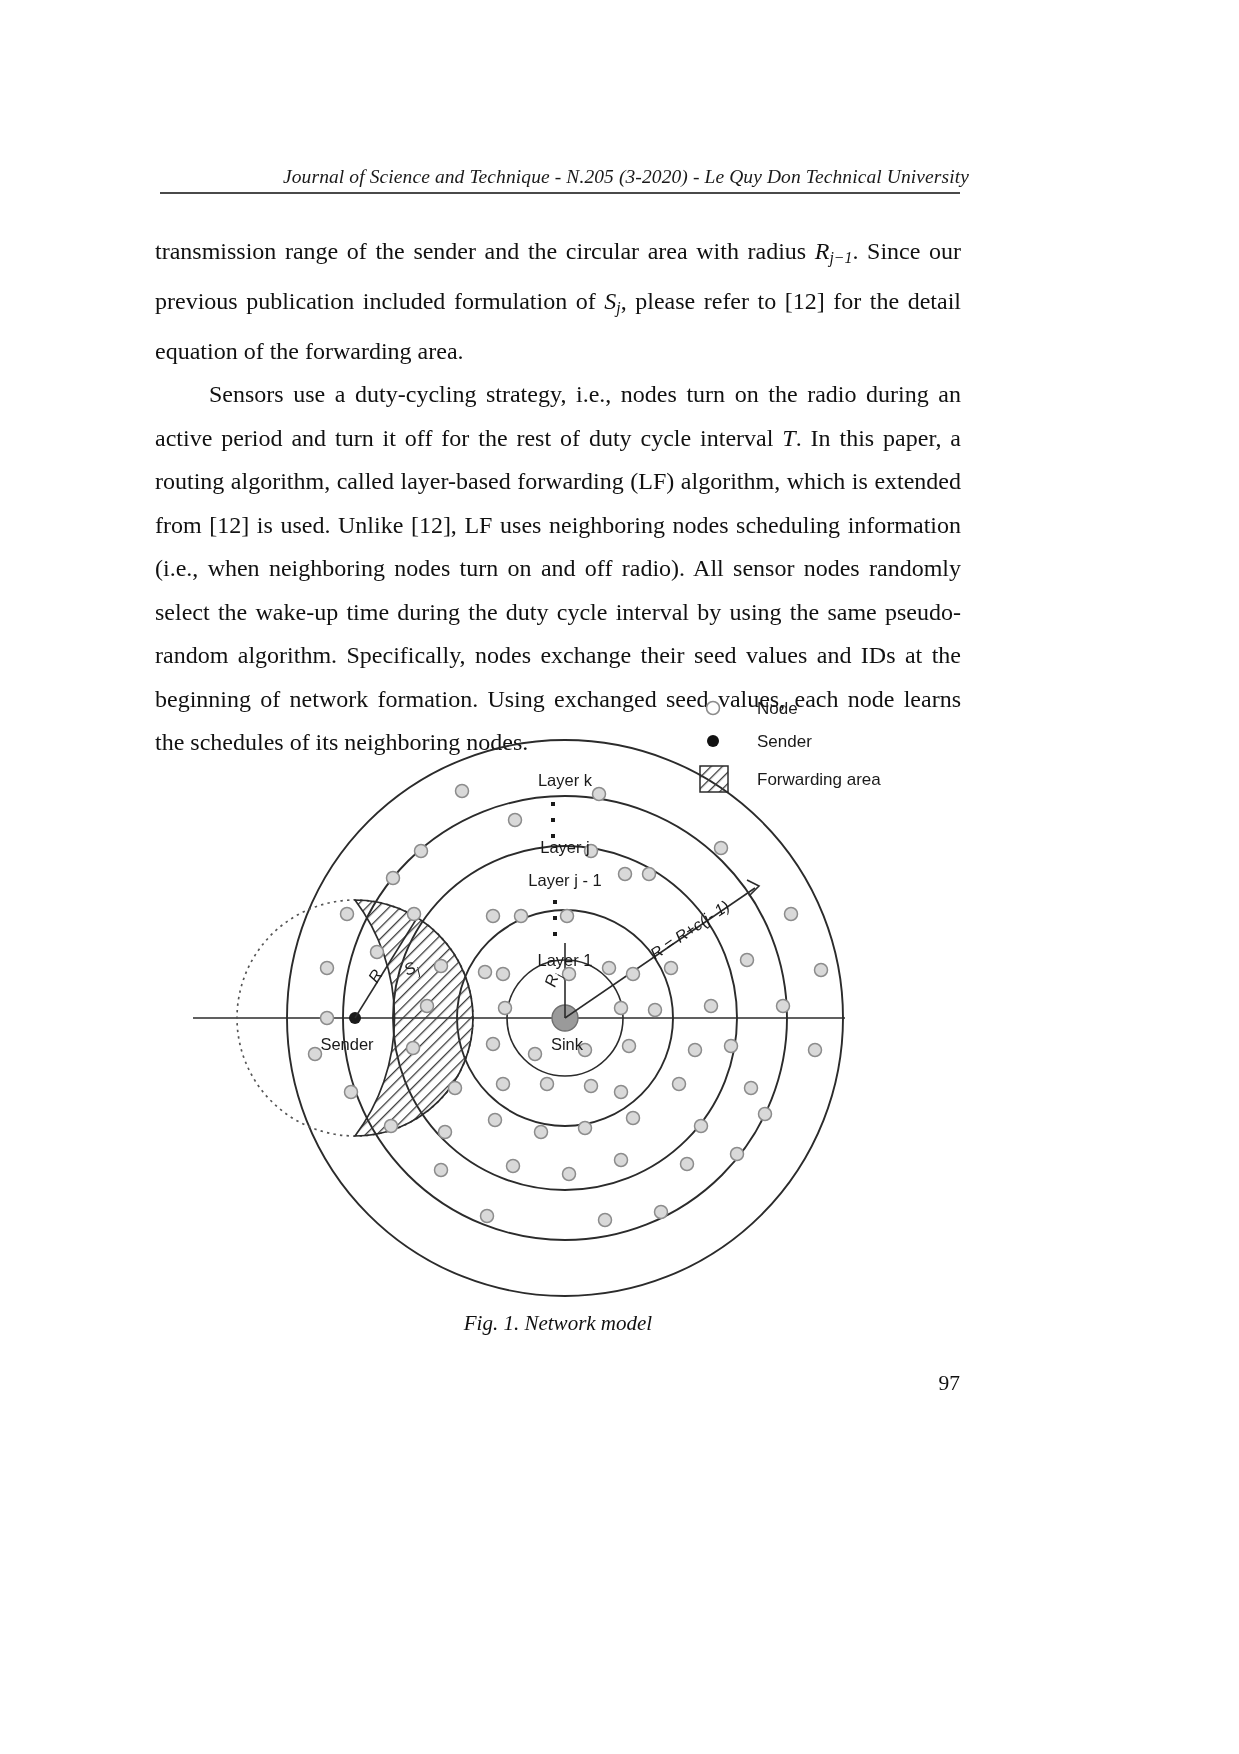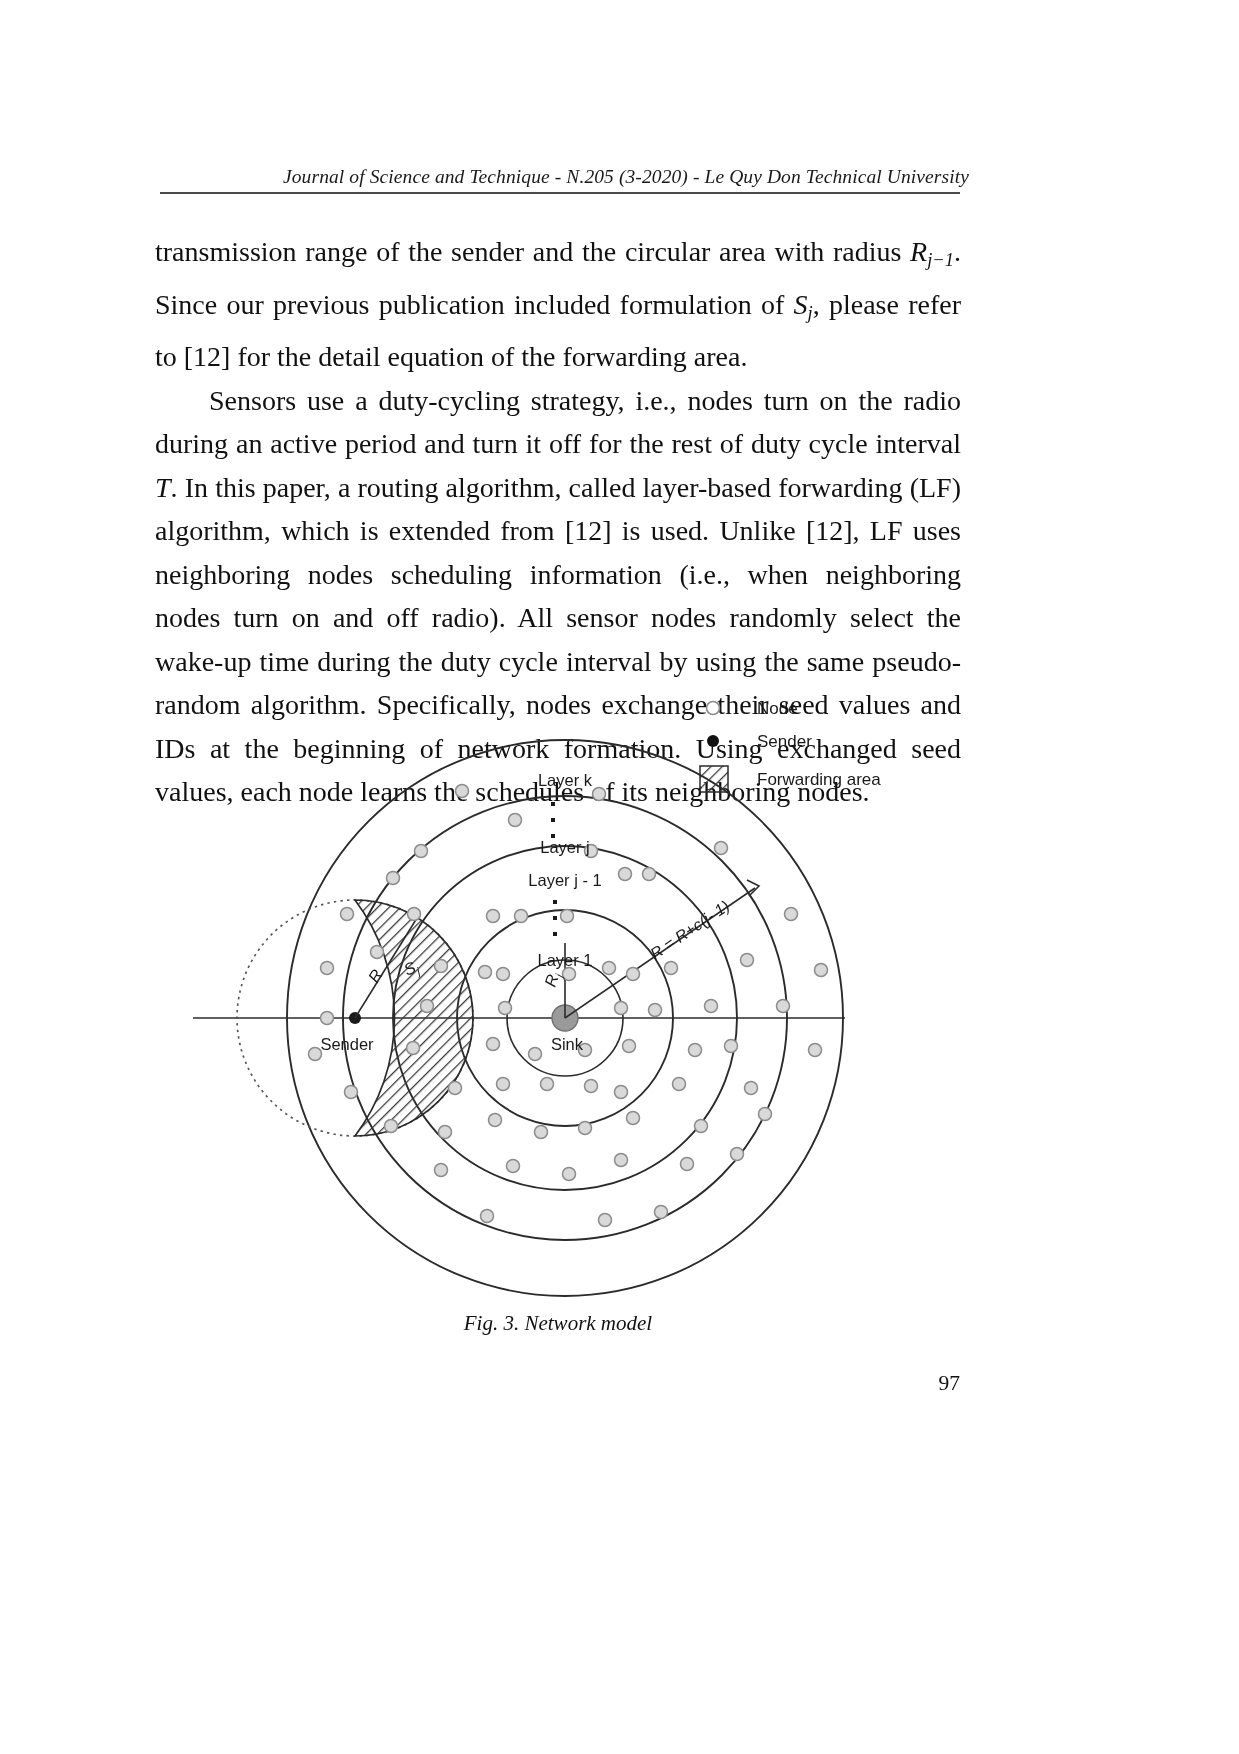--- a/index.html
+++ b/index.html
@@ -48,21 +48,21 @@
   .body-col {
     position: absolute;
     left: 155px;
     top: 214px;
     width: 806px;
   }
   p.para {
     margin: 0;
     text-align: justify;
     text-justify: inter-word;
-    font-size: 28px;
+    font-size: 24px;
     line-height: 43.5px;
     color: #111;
   }
   p.para.indent {
     text-indent: 54px;
   }
   .mi {
     font-style: italic;
     font-family: "Liberation Serif", serif;
   }
@@ -278,16 +278,16 @@
           <circle cx="558" cy="53" r="6" fill="#111111"></circle>
           <text x="602" y="59" font-family="Liberation Sans, sans-serif" font-size="17" fill="#1a1a1a">Sender</text>
 
           <rect x="545" y="78" width="28" height="26" fill="url(#hatchPattern)" stroke="#2b2b2b" stroke-width="1.5"></rect>
           <text x="602" y="97" font-family="Liberation Sans, sans-serif" font-size="17" fill="#1a1a1a">Forwarding area</text>
         </g>
       </g>
     </svg>
   </div>
 
-  <div class="fig-caption">Fig. 3. Network model</div>
+  <div class="fig-caption">Fig. 1. Network model</div>
 
   <div class="page-number">97</div>
 </div>
 
 </body></html>

